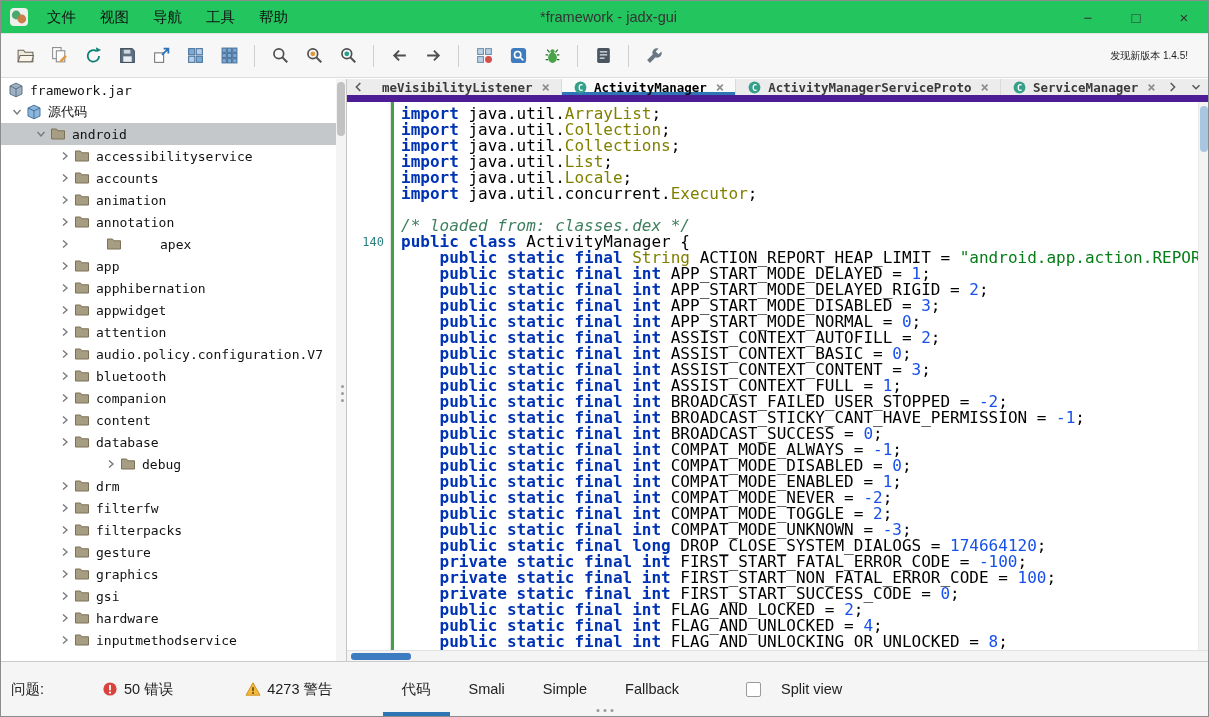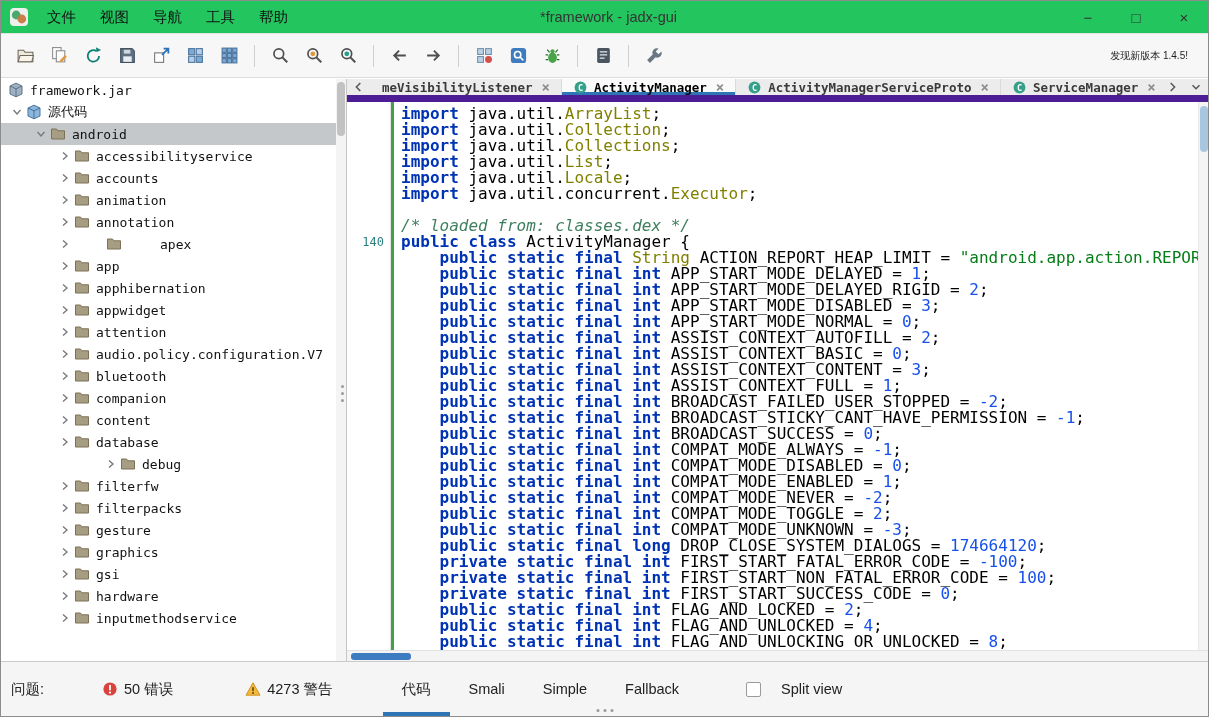--- a/index.html
+++ b/index.html
@@ -498,20 +498,33 @@
             <svg viewBox="0 0 10 10">
               <path d="M3 1.5L7 5 3 8.5" fill="none" stroke="#7a7a7a" stroke-width="1.4"></path>
             </svg>
           </span>
           <span class="tree-icon">
             <svg viewBox="0 0 16 16">
               <path d="M1.5 3h5l1.3 1.8h6.7V13H1.5z" fill="#a79d82" stroke="#7b7157"></path>
             </svg>
           </span>
           <span class="tree-label">debug</span>
+        </div>
+        <div class="tree-row" style="padding-left: 56px;">
+          <span class="arrow">
+            <svg viewBox="0 0 10 10">
+              <path d="M3 1.5L7 5 3 8.5" fill="none" stroke="#7a7a7a" stroke-width="1.4"></path>
+            </svg>
+          </span>
+          <span class="tree-icon">
+            <svg viewBox="0 0 16 16">
+              <path d="M1.5 3h5l1.3 1.8h6.7V13H1.5z" fill="#a79d82" stroke="#7b7157"></path>
+            </svg>
+          </span>
+          <span class="tree-label">drm</span>
         </div>
         <div class="tree-row" style="padding-left: 56px;">
           <span class="arrow">
             <svg viewBox="0 0 10 10">
               <path d="M3 1.5L7 5 3 8.5" fill="none" stroke="#7a7a7a" stroke-width="1.4"></path>
             </svg>
           </span>
           <span class="tree-icon">
             <svg viewBox="0 0 16 16">
               <path d="M1.5 3h5l1.3 1.8h6.7V13H1.5z" fill="#a79d82" stroke="#7b7157"></path>

